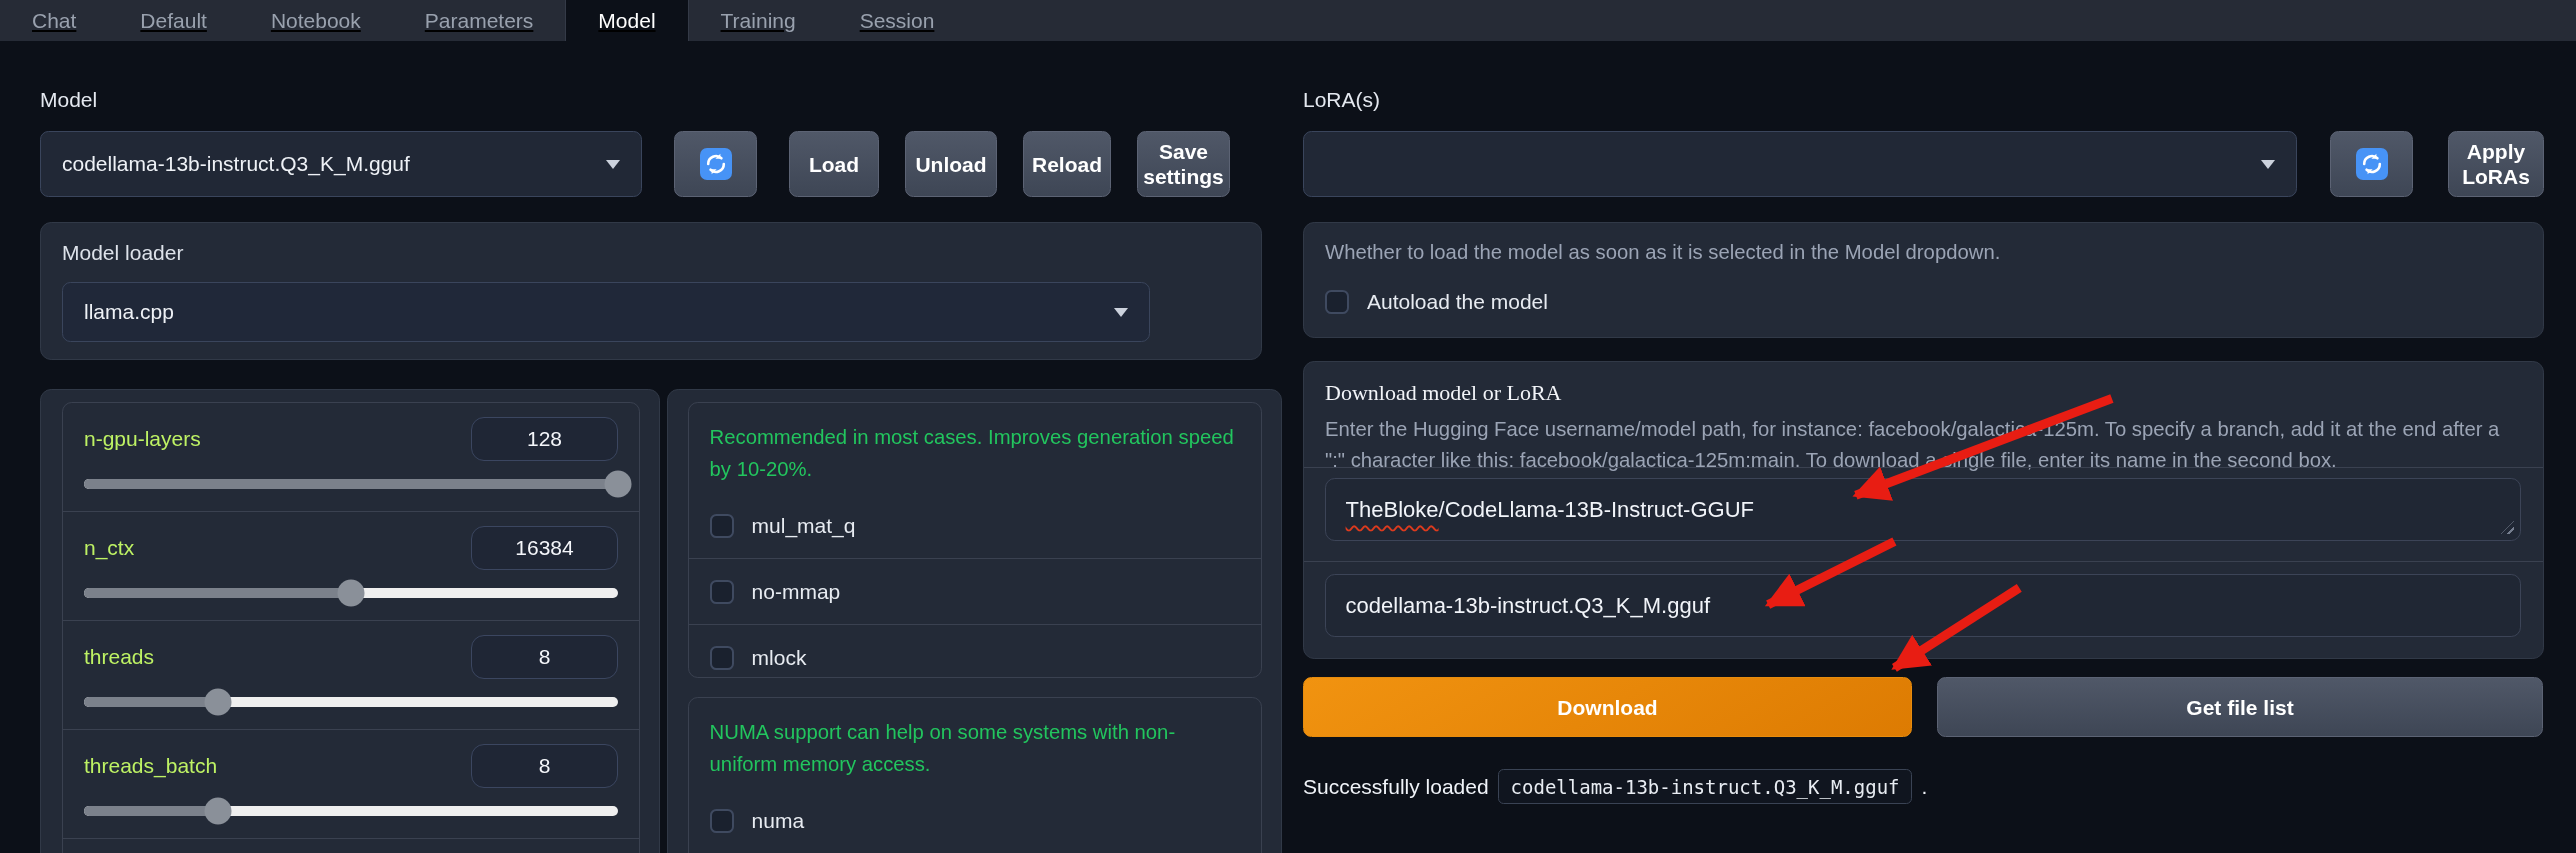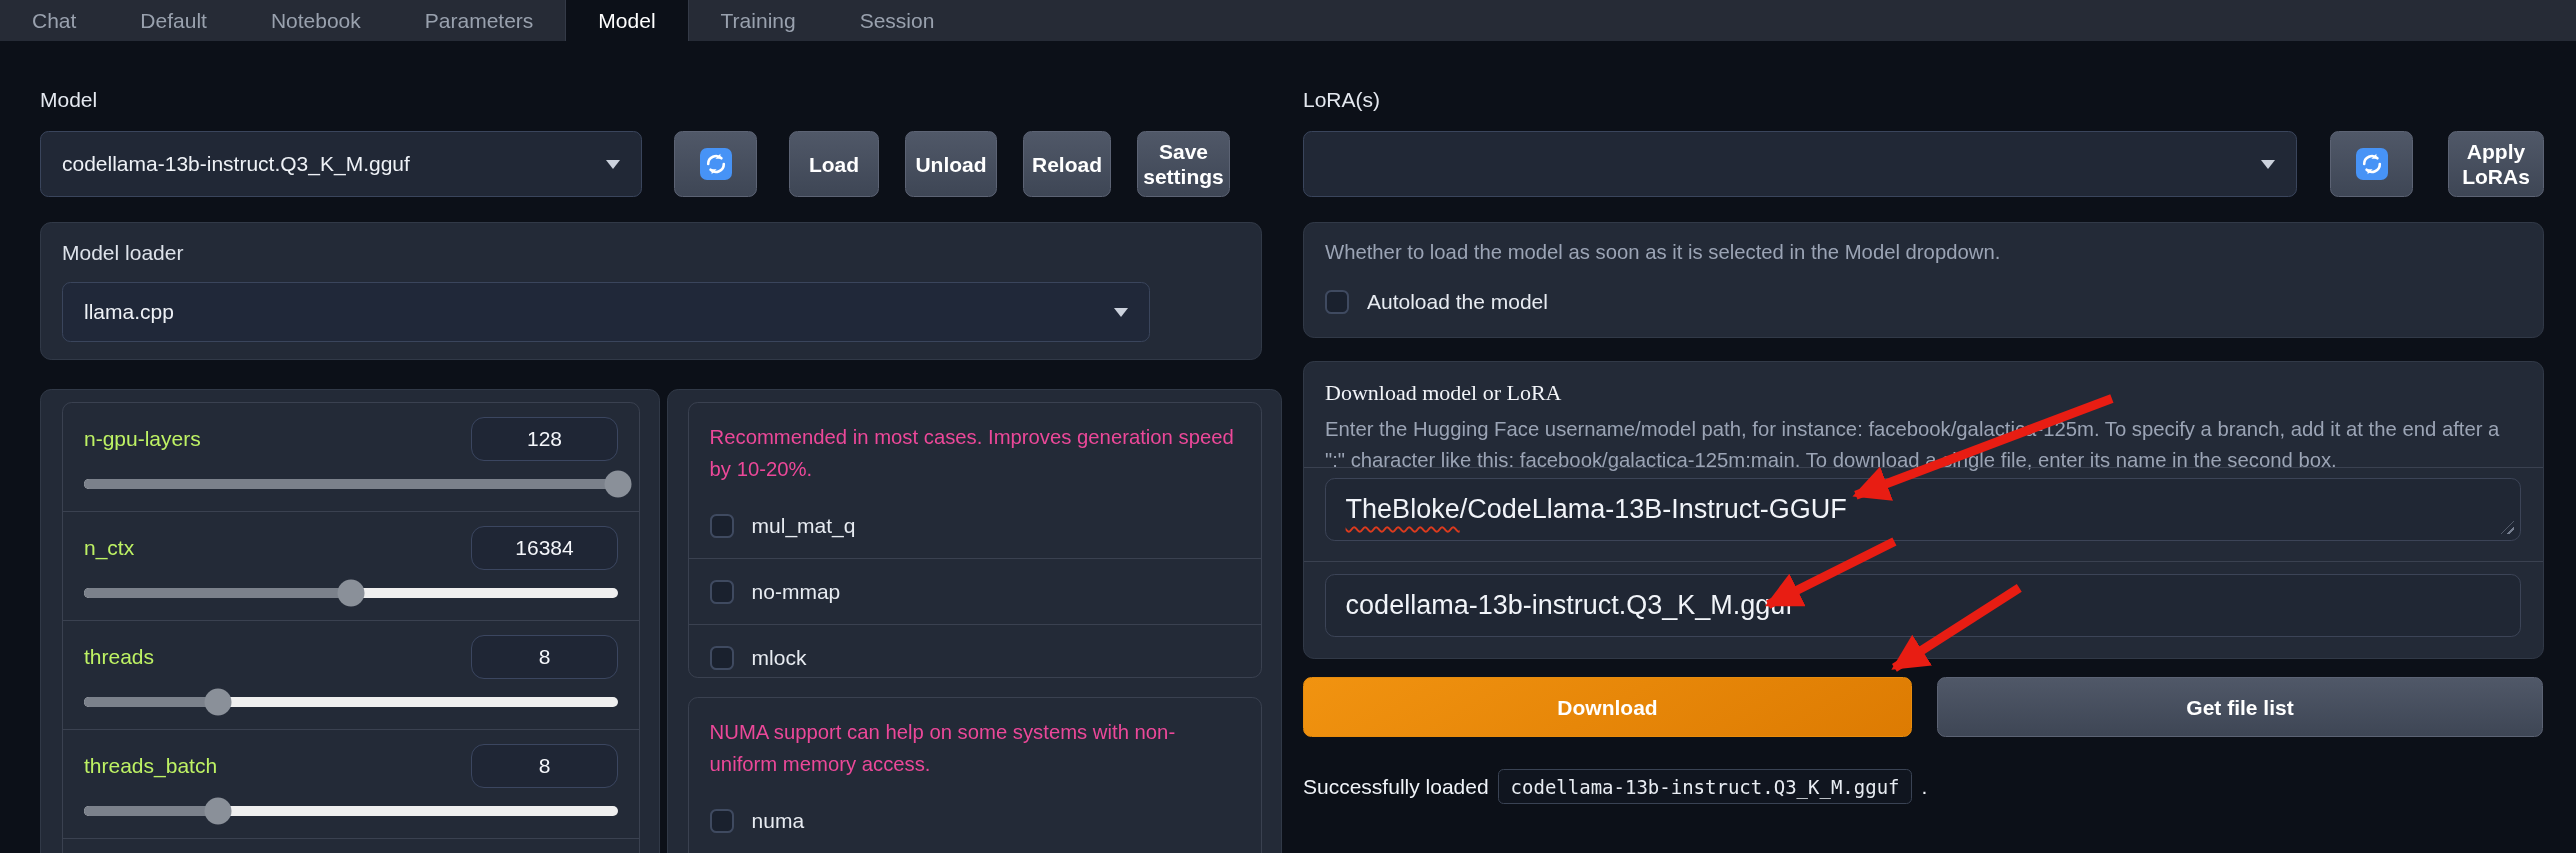--- a/index.html
+++ b/index.html
@@ -3,21 +3,21 @@
 <meta charset="utf-8">
 <style>
   * { margin:0; padding:0; box-sizing:border-box; }
   html,body { width:2576px; height:853px; }
   body {
     position:relative; overflow:hidden;
     background:#0c1018; font-family:"Liberation Sans", sans-serif;
     -webkit-font-smoothing:antialiased;
   }
   
-  .tabbar { position:absolute; left:0; top:0; width:100%; height:41px; background:#262b36; display:flex; }
+  .tabbar { position:absolute; left:0; top:0; width:100%; height:41px; background:#262b36; display:flex;text-decoration:underline; }
   .tab { padding:0 32px; line-height:41px; font-size:21px; color:#99a1ae; white-space:nowrap; cursor:pointer; }
   .tab.selected { background:#0c1018; color:#ffffff; border-left:1.4px solid #343a47; border-right:1.4px solid #343a47; }
 
   .field-label { position:absolute; font-size:21px; color:#e4e8ef; }
 
   
   .dropdown { position:absolute; background:#212836; border:1.4px solid #3a455c; border-radius:8.4px;
     display:flex; align-items:center; padding:0 21px; color:#eef1f6; font-size:21px; cursor:pointer; }
   .caret { width:0; height:0; border-left:7.7px solid transparent; border-right:7.7px solid transparent;
     border-top:9px solid #ccd2dd; margin-left:auto; }
@@ -41,28 +41,28 @@
   .srow-top { display:flex; align-items:center; justify-content:space-between; height:44px; }
   .slabel { font-size:21px; color:#bef264; }
   .snum { width:147px; height:44px; border:1.4px solid #3b4660; border-radius:13px; background:#1f2635;
     color:#f4f6fa; font-size:21px; display:flex; align-items:center; justify-content:center; }
   .slider { position:relative; margin-top:18px; height:9.8px; border-radius:5.6px; background:#efefef; cursor:pointer; }
   .slider-fill { position:absolute; left:0; top:0; height:100%; background:#7b818b; border-radius:5.6px; }
   .slider-handle { position:absolute; top:50%; width:27px; height:27px; border-radius:50%;
     background:#8a9099; transform:translate(-50%,-50%); }
 
   
-  .desc { font-size:20.3px; color:#ec4899; line-height:32px; padding:18px 21px 8.4px 21px; }
+  .desc { font-size:20.3px; color:#22c55e; line-height:32px; padding:18px 21px 8.4px 21px; }
   .cbrow { height:65px; display:flex; align-items:center; gap:18px; padding:0 21px; cursor:pointer; }
   .cb { width:24px; height:24px; border:2.1px solid #3f4a60; border-radius:6.3px; background:#1a212e; flex:none; }
   .cblabel { font-size:21px; color:#e7ebf1; }
 
   
   .textbox { background:#202734; border:1.4px solid #3c4457; border-radius:9.8px; color:#f1f4f9;
-    font-size:27px; display:flex; align-items:center; padding:0 19.6px; position:relative; height:63px; }
+    font-size:22px; display:flex; align-items:center; padding:0 19.6px; position:relative; height:63px; }
   .misspelled { text-decoration:underline; text-decoration-style:wavy; text-decoration-color:#dd3a1d;
     text-decoration-thickness:2.1px; text-underline-offset:7.7px; }
   .resize-handle { position:absolute; right:5.6px; bottom:5.6px; width:14px; height:14px;
     background:repeating-linear-gradient(315deg, transparent 0 3.5px, #8a93a5 3.5px 5.6px);
     clip-path:polygon(100% 0, 100% 100%, 0 100%); opacity:.8; }
 
   .dl-title { font-size:22px; color:#f2f4f8; }
   .status-line { position:absolute; display:flex; align-items:center; gap:9.8px; font-size:21px; color:#f0f3f8; }
   .code-chip { font-family:"DejaVu Sans Mono", monospace; font-size:19px; color:#e8ecf2;
     background:#10151f; border:1.4px solid #3a4354; border-radius:5.6px; padding:5.6px 11.2px; }

